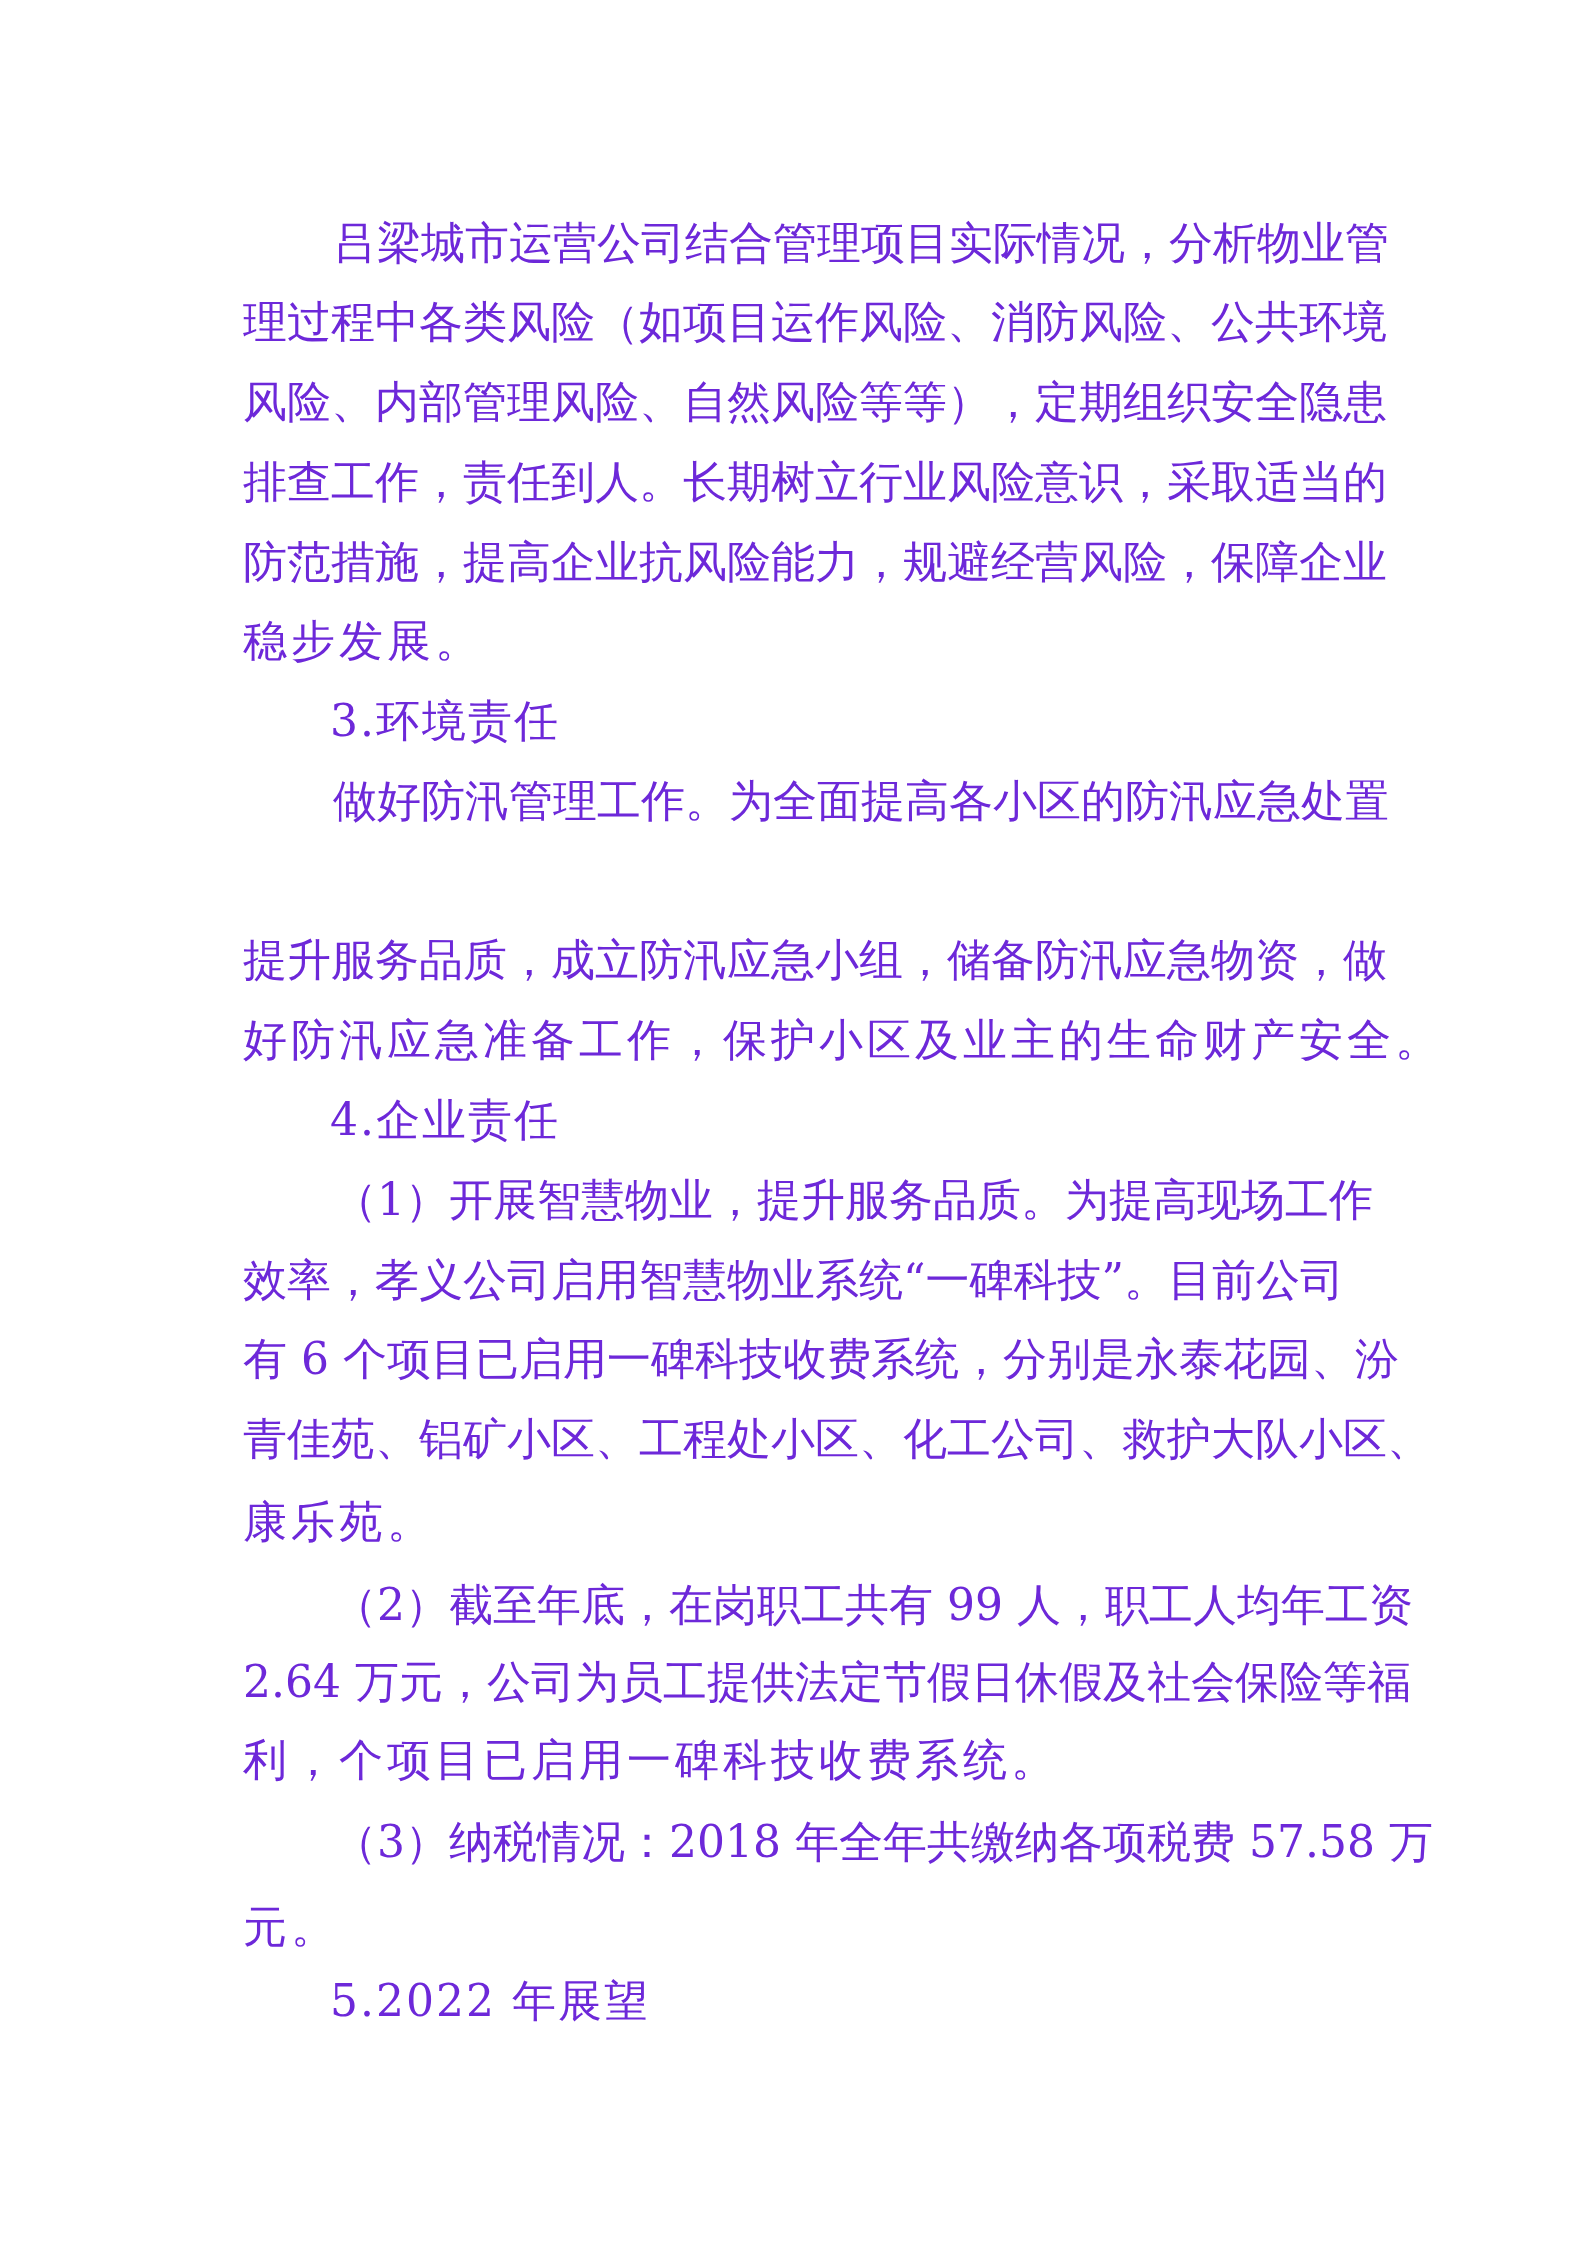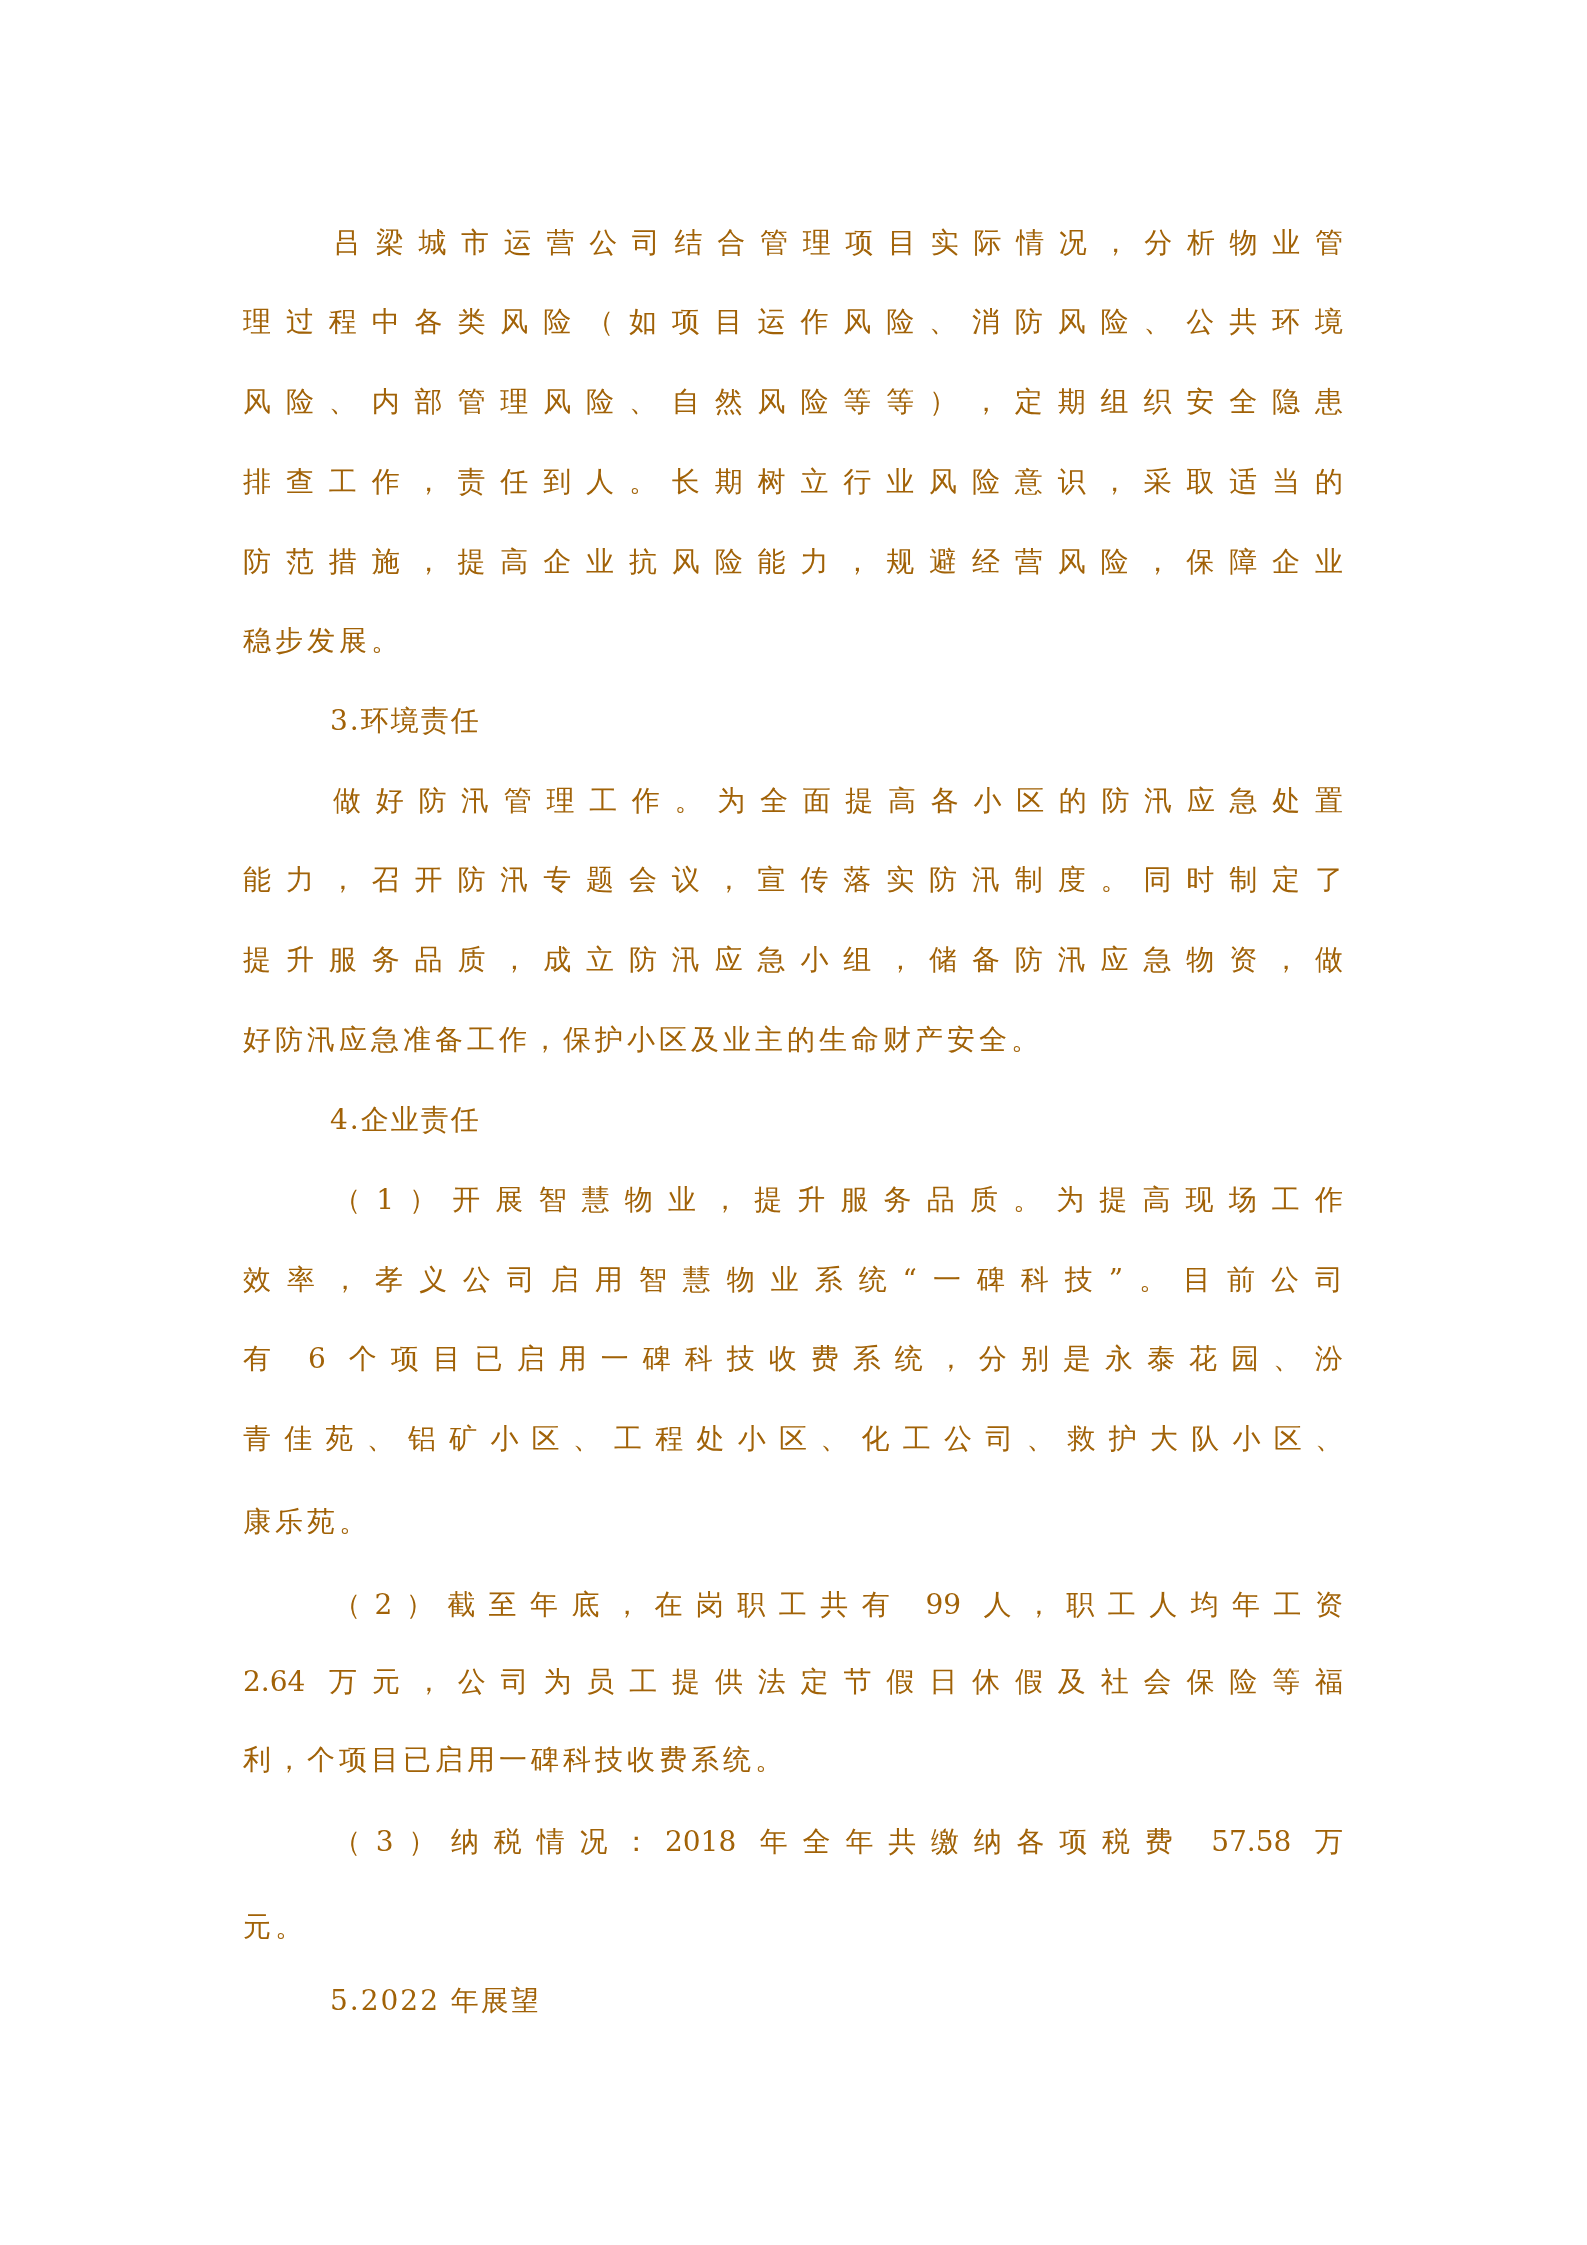--- a/index.html
+++ b/index.html
@@ -20,22 +20,22 @@
     height: 2245px;
     background: #ffffff;
   }
   .line {
     position: absolute;
     left: 243px;
     width: 1100px;
     height: 60px;
     line-height: 60px;
     font-family: "DejaVu Serif", "Liberation Serif", serif;
-    font-size: 28px;
-    color: #a16207;
+    font-size: 44px;
+    color: #6d28d9;
     white-space: nowrap;
     overflow: visible;
   }
   .full {
     text-align: justify;
     text-align-last: justify;
   }
   .partial {
     text-align: left;
     letter-spacing: 4px;
@@ -51,21 +51,20 @@
   <div class="line indent full" style="top:213px">吕梁城市运营公司结合管理项目实际情况，分析物业管</div>
   <div class="line full" style="top:372px">风险、内部管理风险、自然风险等等），定期组织安全隐患</div>
   <div class="line full" style="top:292px">理过程中各类风险（如项目运作风险、消防风险、公共环境</div>
   <div class="line full" style="top:452px">排查工作，责任到人。长期树立行业风险意识，采取适当的</div>
   <div class="line full" style="top:532px">防范措施，提高企业抗风险能力，规避经营风险，保障企业</div>
   <div class="line partial" style="top:611px">稳步发展。</div>
 
   <div class="line heading" style="top:691px">3.环境责任</div>
 
   <div class="line indent full" style="top:771px">做好防汛管理工作。为全面提高各小区的防汛应急处置</div>
-  <div class="line full" style="top:850px">能力，召开防汛专题会议，宣传落实防汛制度。同时制定了</div>
   <div class="line full" style="top:930px">提升服务品质，成立防汛应急小组，储备防汛应急物资，做</div>
   <div class="line partial" style="top:1010px">好防汛应急准备工作，保护小区及业主的生命财产安全。</div>
 
   <div class="line heading" style="top:1090px">4.企业责任</div>
 
   <div class="line indent full" style="top:1170px">（1）开展智慧物业，提升服务品质。为提高现场工作</div>
   <div class="line full" style="top:1250px">效率，孝义公司启用智慧物业系统“一碑科技”。目前公司</div>
   <div class="line full" style="top:1329px">有 6 个项目已启用一碑科技收费系统，分别是永泰花园、汾</div>
   <div class="line full" style="top:1409px">青佳苑、铝矿小区、工程处小区、化工公司、救护大队小区、</div>
   <div class="line partial" style="top:1492px">康乐苑。</div>

